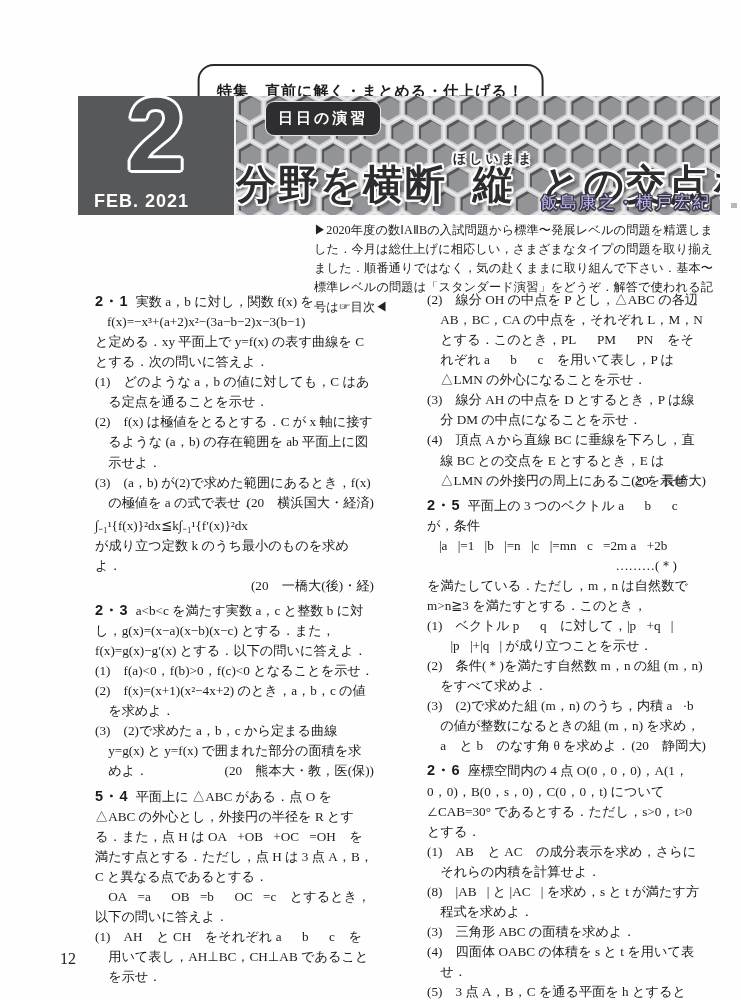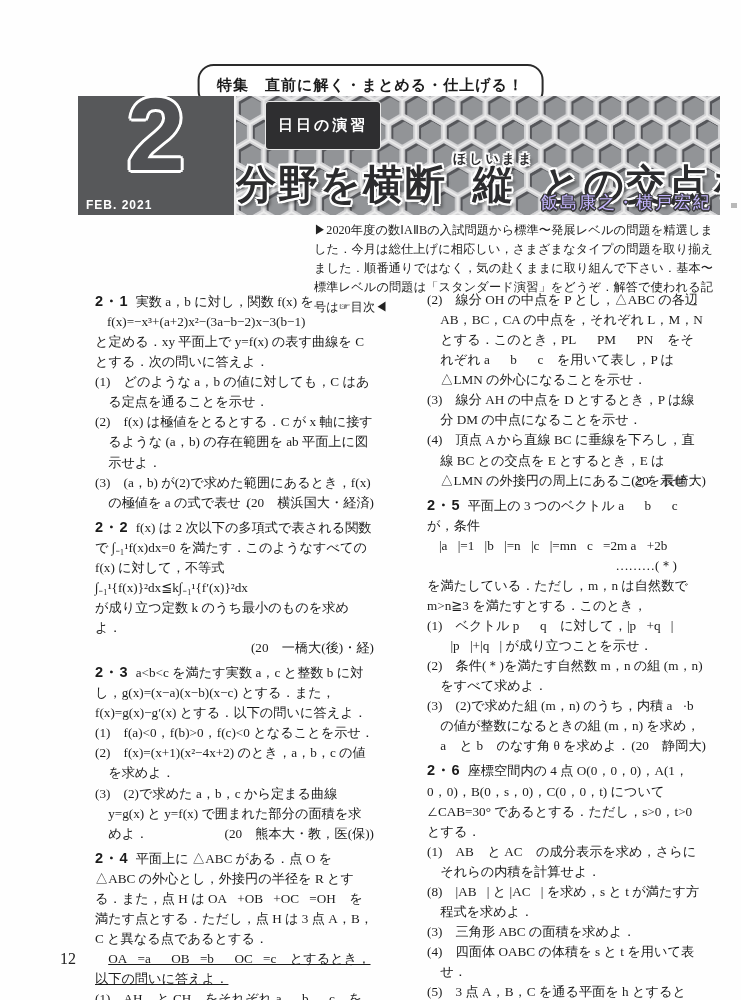--- a/index.html
+++ b/index.html
@@ -1,40 +1,40 @@
 <!DOCTYPE html>
 <html><head>
 <meta charset="utf-8">
 <style>
   html,body{margin:0;padding:0;background:#ffffff;}
   .page{position:relative;width:741px;height:1000px;background:#fefefe;overflow:hidden;
         font-family:"Liberation Serif",serif;color:#1b1b1b;}
 
   
   .feature-pill{position:absolute;top:64px;left:50%;transform:translateX(-50%);
-    border:2px solid #2b2b2b;border-radius:16px;padding:10px 18px;
+    border:2px solid #2b2b2b;border-radius:16px;padding:16px 18px;
     font-family:"Liberation Sans",sans-serif;font-weight:bold;font-size:15px;
     letter-spacing:1px;white-space:nowrap;background:#fff;}
 
   
   .banner{position:absolute;top:96px;left:78px;width:642px;height:119px;display:flex;
     background:#58595b;}
   .badge{position:relative;width:156px;background:#57585a;border-right:2px solid #f2f2f2;flex:none;}
   .badge-num{position:absolute;top:-14px;left:0;right:0;text-align:center;
     font-family:"Liberation Sans",sans-serif;font-weight:bold;font-size:104px;line-height:1.0;
     color:#505154;
     text-shadow:-3px 0 #fff,3px 0 #fff,0 -3px #fff,0 3px #fff,
       -2px -2px #fff,2px -2px #fff,-2px 2px #fff,2px 2px #fff;}
-  .badge-date{position:absolute;bottom:3px;left:8px;color:#fff;
-    font-family:"Liberation Sans",sans-serif;font-weight:bold;font-size:12px;letter-spacing:1px;}
+  .badge-date{position:absolute;bottom:3px;left:16px;color:#fff;
+    font-family:"Liberation Sans",sans-serif;font-weight:bold;font-size:18px;letter-spacing:1px;}
   .pattern-area{position:relative;flex:1;overflow:hidden;}
   .pattern-area svg.bg{position:absolute;inset:0;display:block;}
   .series-tag{position:absolute;top:6px;left:30px;background:#2e2e30;color:#fff;
     font-family:"Liberation Sans",sans-serif;font-weight:bold;font-size:15px;
-    padding:14px 12px;border-radius:3px;letter-spacing:3px;box-shadow:0 0 0 1px #e8e8e8;}
+    padding:7px 12px;border-radius:8px;letter-spacing:3px;box-shadow:0 0 0 1px #e8e8e8;}
   .main-title{position:absolute;top:24px;left:0;right:0;text-align:center;
     font-family:"Liberation Sans",sans-serif;font-weight:bold;font-size:40px;line-height:1.15;
     color:#2c2c2e;letter-spacing:2px;white-space:nowrap;
     text-shadow:-2px 0 #fff,2px 0 #fff,0 -2px #fff,0 2px #fff,
       -1.6px -1.6px #fff,1.6px -1.6px #fff,-1.6px 1.6px #fff,1.6px 1.6px #fff,4px 4px 3px rgba(0,0,0,.35);}
   .main-title ruby{margin:0 12px;}
   .main-title rt{font-size:13px;font-weight:bold;letter-spacing:3px;margin-top:31px;}
   .authors{position:absolute;bottom:1px;right:8px;color:#c4b5fd;
     font-family:"Liberation Sans",sans-serif;font-weight:normal;font-size:17px;letter-spacing:2px;
     text-shadow:-1.5px 0 #3a3a3c,1.5px 0 #3a3a3c,0 -1.5px #3a3a3c,0 1.5px #3a3a3c,
@@ -45,21 +45,21 @@
     text-align:justify;color:#222;}
 
   
   .columns{position:absolute;top:290px;left:58px;width:648px;display:flex;gap:16px;}
   .col{width:316px;flex:none;}
   .problem{font-size:13.2px;line-height:1.52;margin-bottom:3px;}
   .line{position:relative;margin-left:37px;}
   .pnum{font-family:"Liberation Sans",sans-serif;font-weight:bold;font-size:14.5px;
     margin-right:7px;letter-spacing:1px;}
   .line.item{padding-left:1em;text-indent:-1em;}
-  .line.para{text-indent:1em;text-decoration:underline;}
+  .line.para{text-indent:1em;}
   .line.formula{text-align:left;}
   .line.math{padding-left:0.9em;}
   .line.star{text-align:right;padding-right:2.2em;}
   .attr{position:absolute;right:0;bottom:0;white-space:nowrap;text-indent:0;text-align:center;}
   .line.attrline{text-align:right;}
   .line.attrline .attr{position:static;}
 
   .page-num{position:absolute;left:60px;top:950px;font-size:16px;color:#222;}
   .edge-speck{position:absolute;left:731px;top:203px;width:6px;height:5px;background:#b9b9b9;}
 </style>
@@ -115,33 +115,32 @@
     <div class="col" id="col-0">
         <div class="problem">
           <div class="line lead"><span class="pnum">2・1</span>実数 a，b に対し，関数 f(x) を</div>
           <div class="line math">f(x)=−x³+(a+2)x²−(3a−b−2)x−3(b−1)</div>
           <div class="line cont">と定める．xy 平面上で y=f(x) の表す曲線を C とする．次の問いに答えよ．</div>
           <div class="line item">(1)　どのような a，b の値に対しても，C はある定点を通ることを示せ．</div>
           <div class="line item">(2)　f(x) は極値をとるとする．C が x 軸に接するような (a，b) の存在範囲を ab 平面上に図示せよ．</div>
           <div class="line item">(3)　(a，b) が(2)で求めた範囲にあるとき，f(x) の極値を a の式で表せ．<span class="attr">(20　横浜国大・経済)</span></div>
         </div>
         <div class="problem">
-          <div class="line lead"><span class="pnum">2・2</span>f(x) は 2 次以下の多項式で表される関数で ∫₋₁¹f(x)dx=0 を満たす．このようなすべての f(x) に対して，不等式</div>
           <div class="line formula">∫₋₁¹{f(x)}²dx≦k∫₋₁¹{f′(x)}²dx</div>
           <div class="line cont">が成り立つ定数 k のうち最小のものを求めよ．</div>
           <div class="line attrline"><span class="attr">(20　一橋大(後)・経)</span></div>
         </div>
         <div class="problem">
           <div class="line lead"><span class="pnum">2・3</span>a&lt;b&lt;c を満たす実数 a，c と整数 b に対し，g(x)=(x−a)(x−b)(x−c) とする．また，f(x)=g(x)−g′(x) とする．以下の問いに答えよ．</div>
           <div class="line item">(1)　f(a)&lt;0，f(b)&gt;0，f(c)&lt;0 となることを示せ．</div>
           <div class="line item">(2)　f(x)=(x+1)(x²−4x+2) のとき，a，b，c の値を求めよ．</div>
           <div class="line item">(3)　(2)で求めた a，b，c から定まる曲線 y=g(x) と y=f(x) で囲まれた部分の面積を求めよ．<span class="attr">(20　熊本大・教，医(保))</span></div>
         </div>
         <div class="problem">
-          <div class="line lead"><span class="pnum">2・4</span>平面上に △ABC がある．点 O を △ABC の外心とし，外接円の半径を R とする．また，点 H は OA⃗+OB⃗+OC⃗=OH⃗ を満たす点とする．ただし，点 H は 3 点 A，B，C と異なる点であるとする．</div>
+          <div class="line lead"><span class="pnum">5・4</span>平面上に △ABC がある．点 O を △ABC の外心とし，外接円の半径を R とする．また，点 H は OA⃗+OB⃗+OC⃗=OH⃗ を満たす点とする．ただし，点 H は 3 点 A，B，C と異なる点であるとする．</div>
           <div class="line para">OA⃗=a⃗，OB⃗=b⃗，OC⃗=c⃗ とするとき，以下の問いに答えよ．</div>
           <div class="line item">(1)　AH⃗ と CH⃗ をそれぞれ a⃗，b⃗，c⃗ を用いて表し，AH⊥BC，CH⊥AB であることを示せ．</div>
         </div>
       </div>
     <div class="col" id="col-1">
         <div class="problem">
           <div class="line item">(2)　線分 OH の中点を P とし，△ABC の各辺 AB，BC，CA の中点を，それぞれ L，M，N とする．このとき，PL⃗，PM⃗，PN⃗ をそれぞれ a⃗，b⃗，c⃗ を用いて表し，P は △LMN の外心になることを示せ．</div>
           <div class="line item">(3)　線分 AH の中点を D とするとき，P は線分 DM の中点になることを示せ．</div>
           <div class="line item">(4)　頂点 A から直線 BC に垂線を下ろし，直線 BC との交点を E とするとき，E は △LMN の外接円の周上にあることを示せ．<span class="attr">(20　長崎大)</span></div>
         </div>

